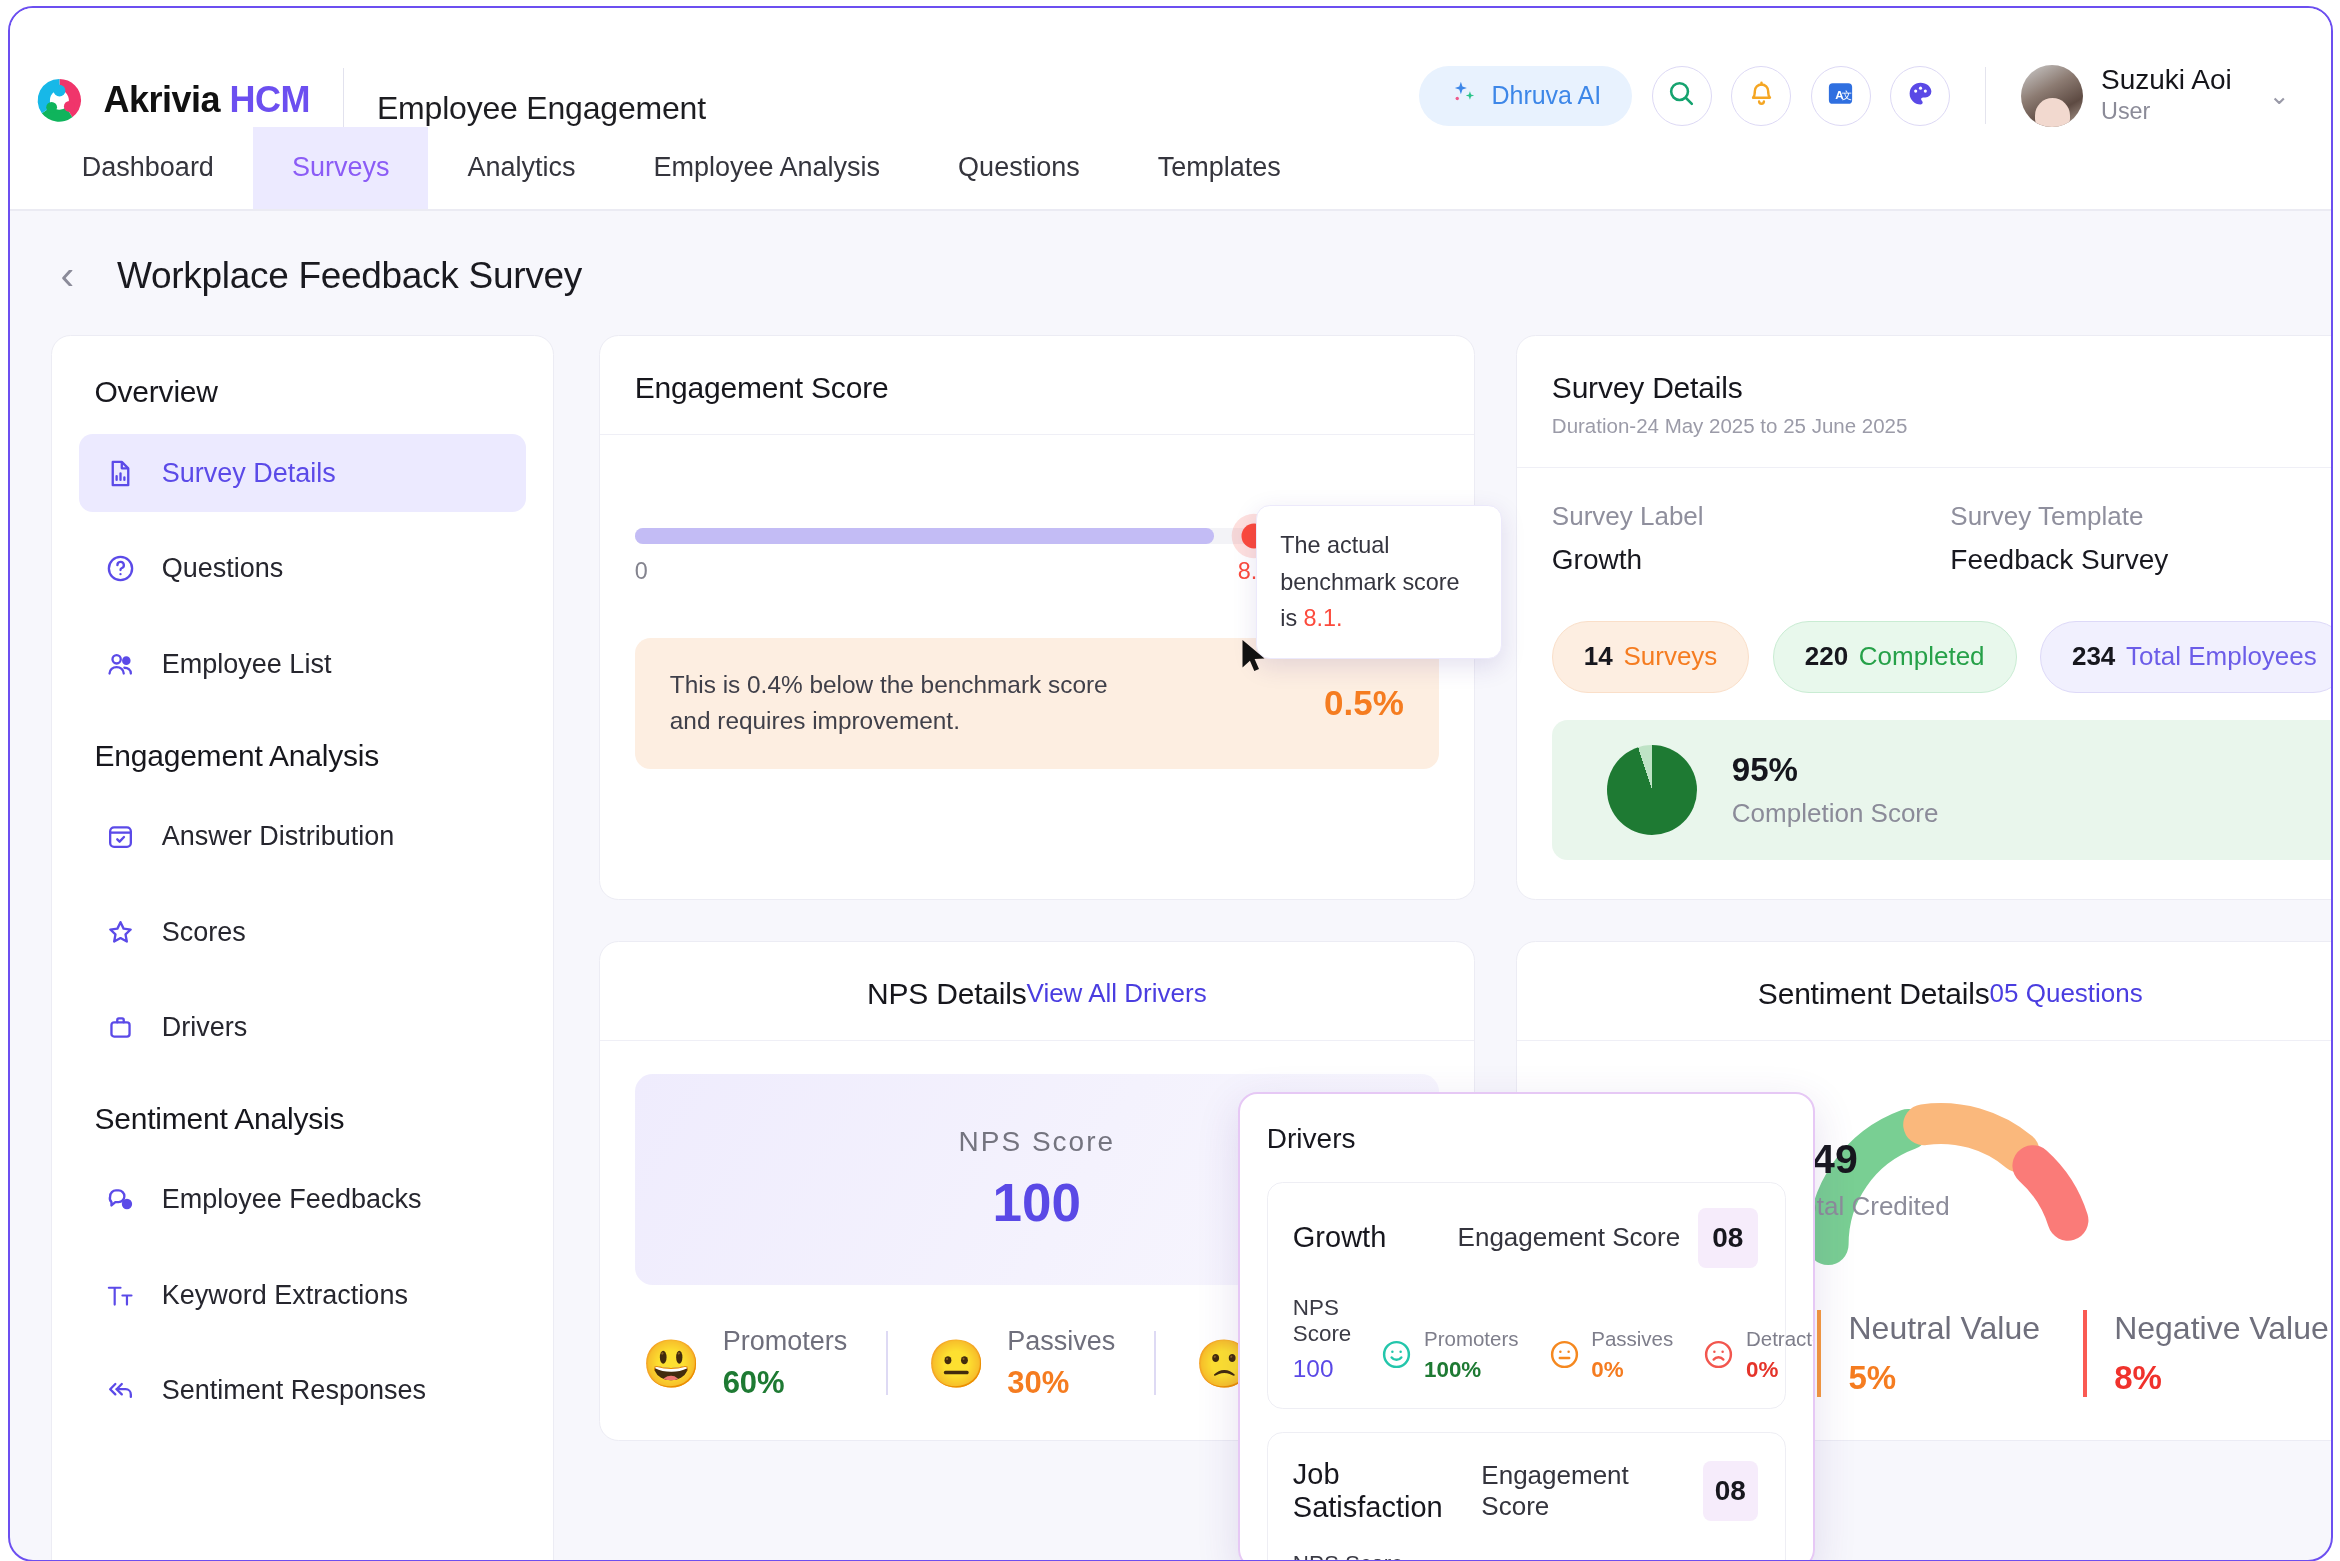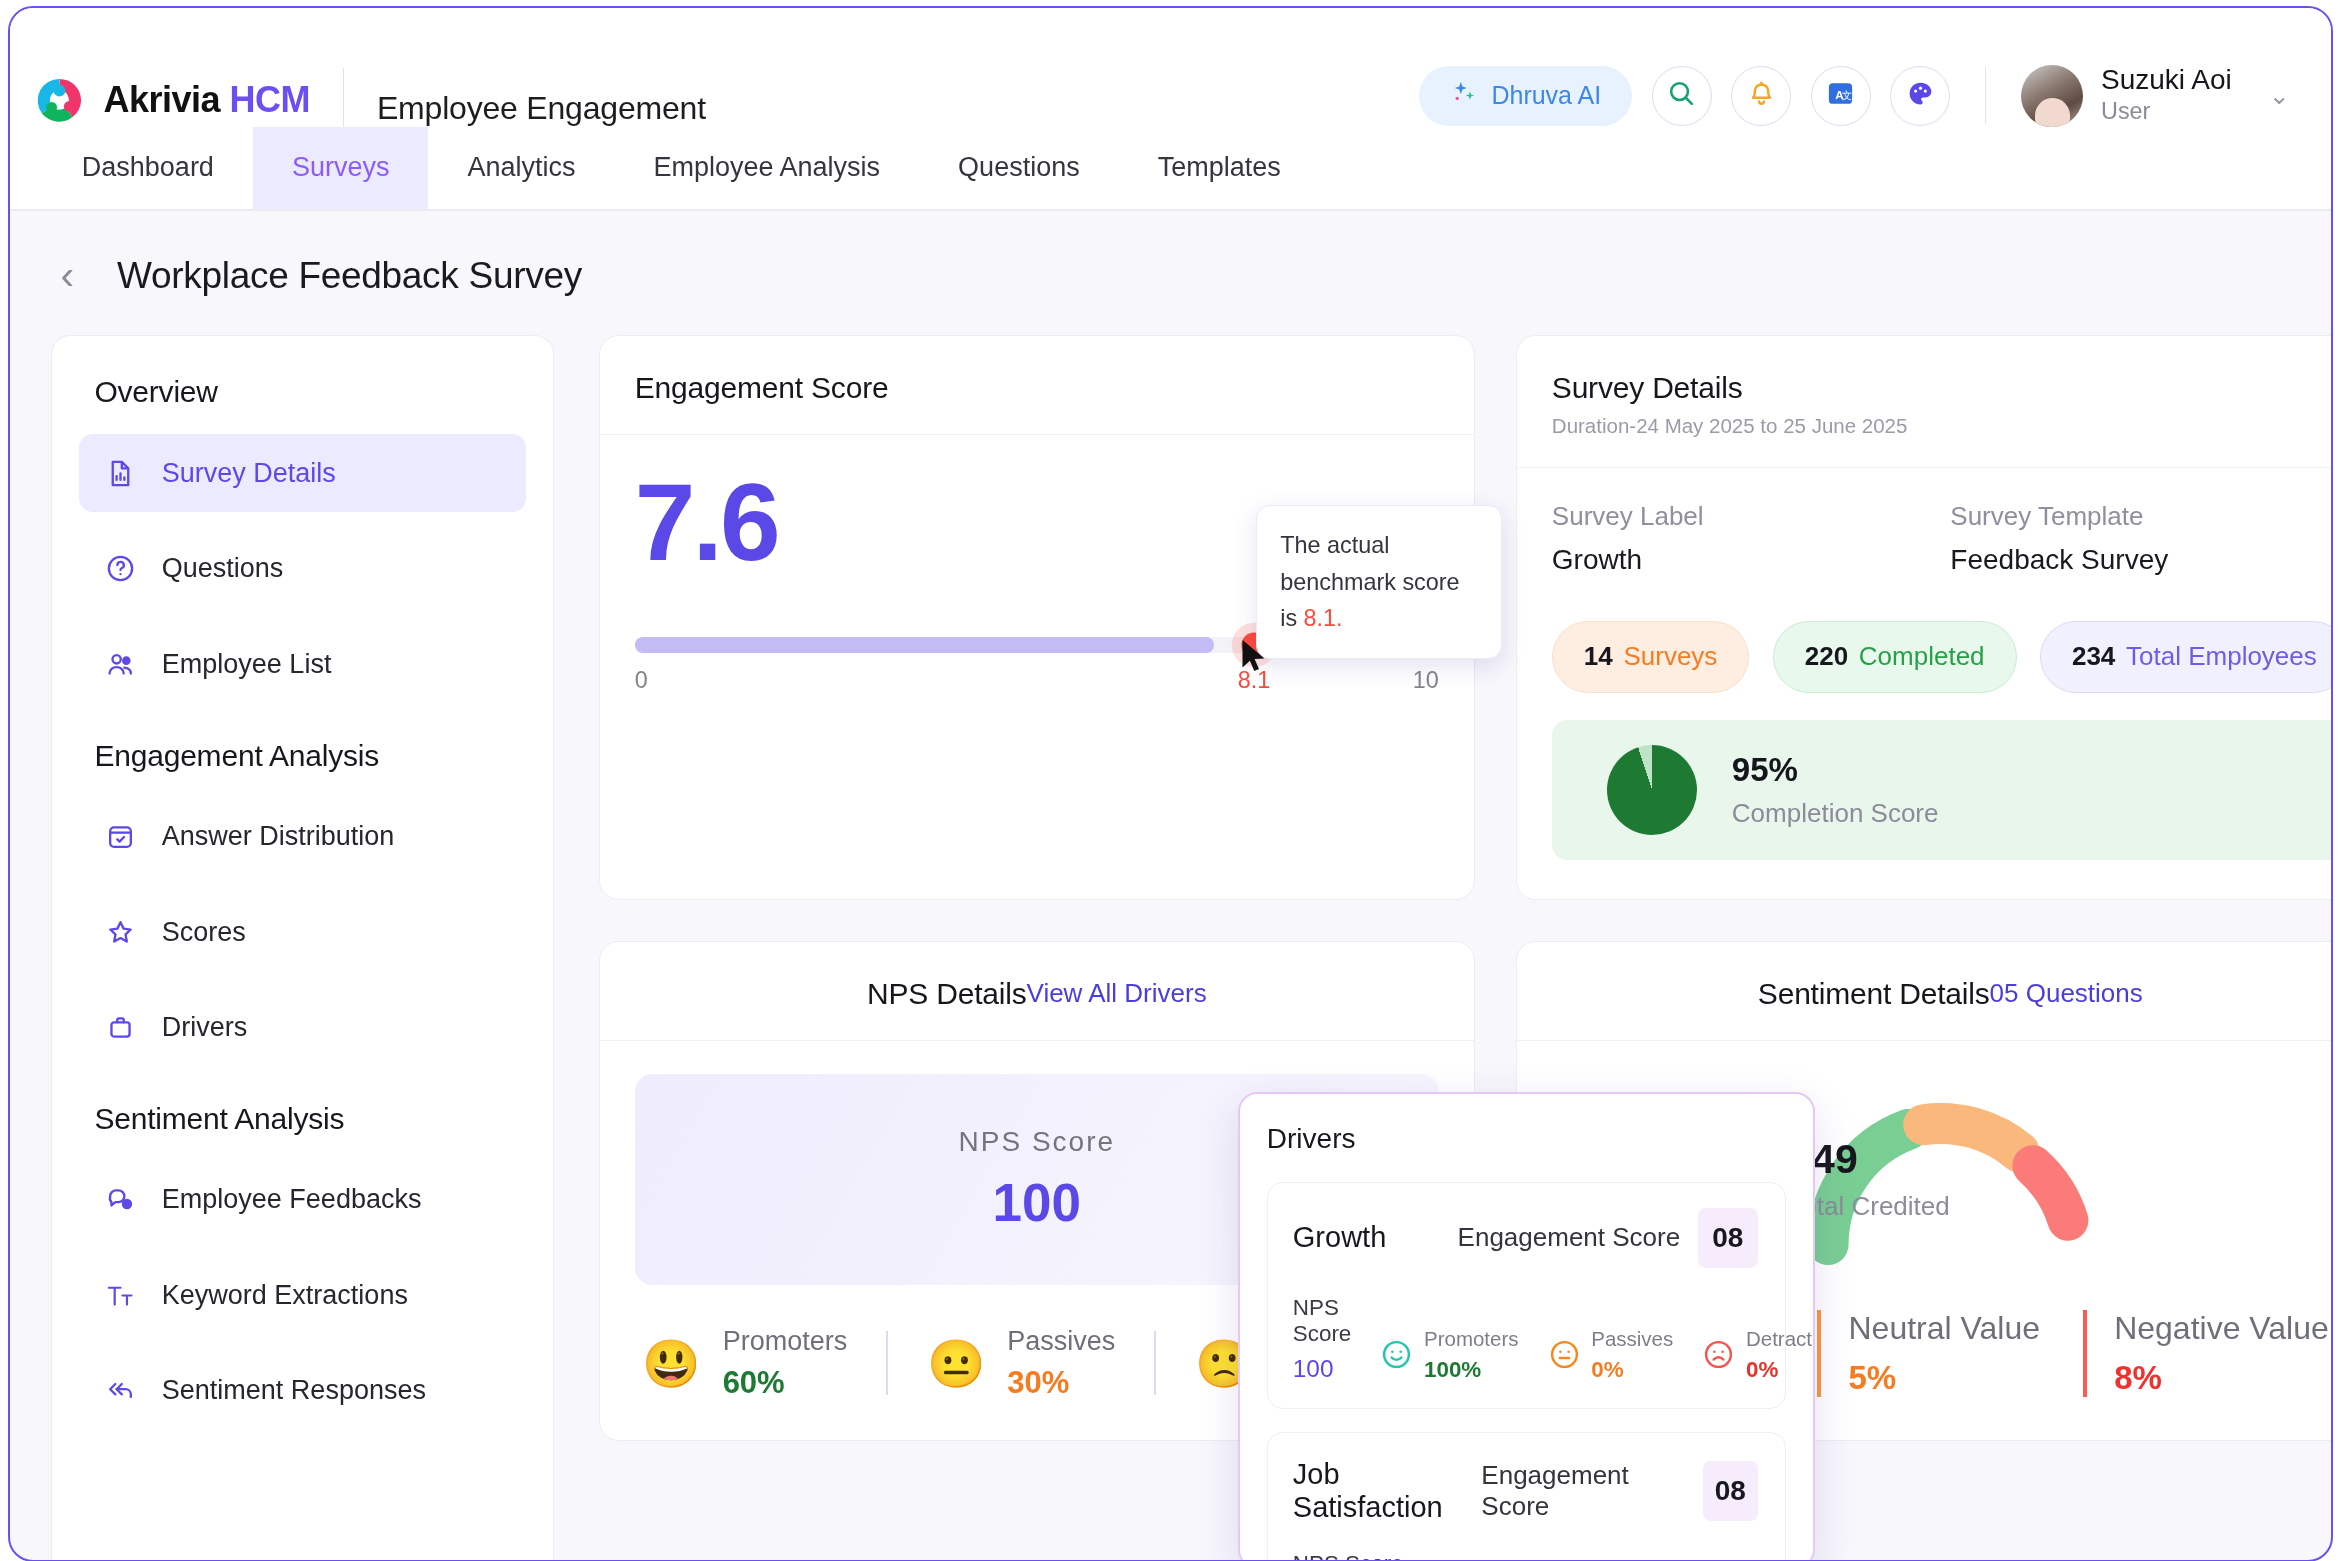--- a/index.html
+++ b/index.html
@@ -432,31 +432,34 @@
         </div>
       </div>
 
       <div class="main-col">
 
         <div class="card">
           <div class="card-head">
             <div class="card-title">Engagement Score</div>
           </div>
           <div class="card-body">
-            <div class="big-score">7.6</div>
             <div class="slider-wrap">
               <div class="slider-track">
                 <div class="slider-fill" style="width:72%"></div>
                 <div class="slider-dot" style="left:77%"></div>
               </div>
               <div class="slider-labels">
                 <span style="left:0">0</span>
                 <span class="sl-mid" style="left:77%">8.1</span>
                 <span class="sl-max">10</span>
               </div>
+            </div>
+            <div class="alert-box">
+              <div class="alert-txt">This is 0.4% below the benchmark score and requires improvement.</div>
+              <div class="alert-val">0.5%</div>
             </div>
           </div>
         </div>
 
         <div class="card">
           <div class="card-head">
             <div class="card-title">Survey Details</div>
             <div class="card-sub">Duration-24 May 2025 to 25 June 2025</div>
           </div>
           <div class="card-body">

